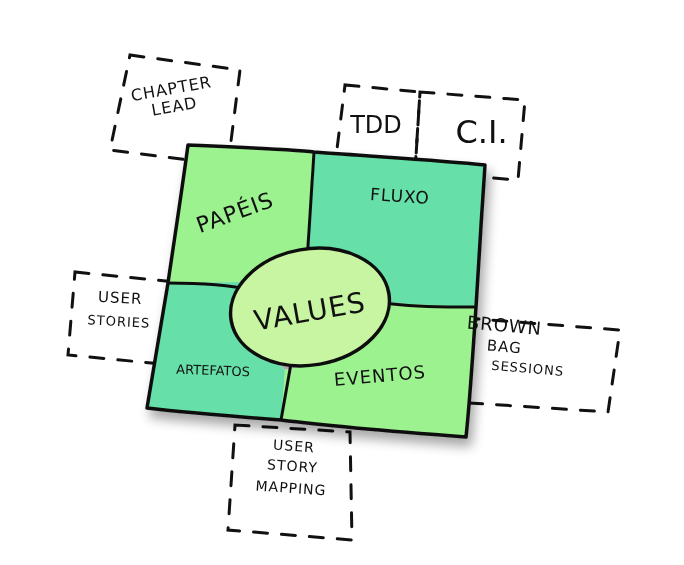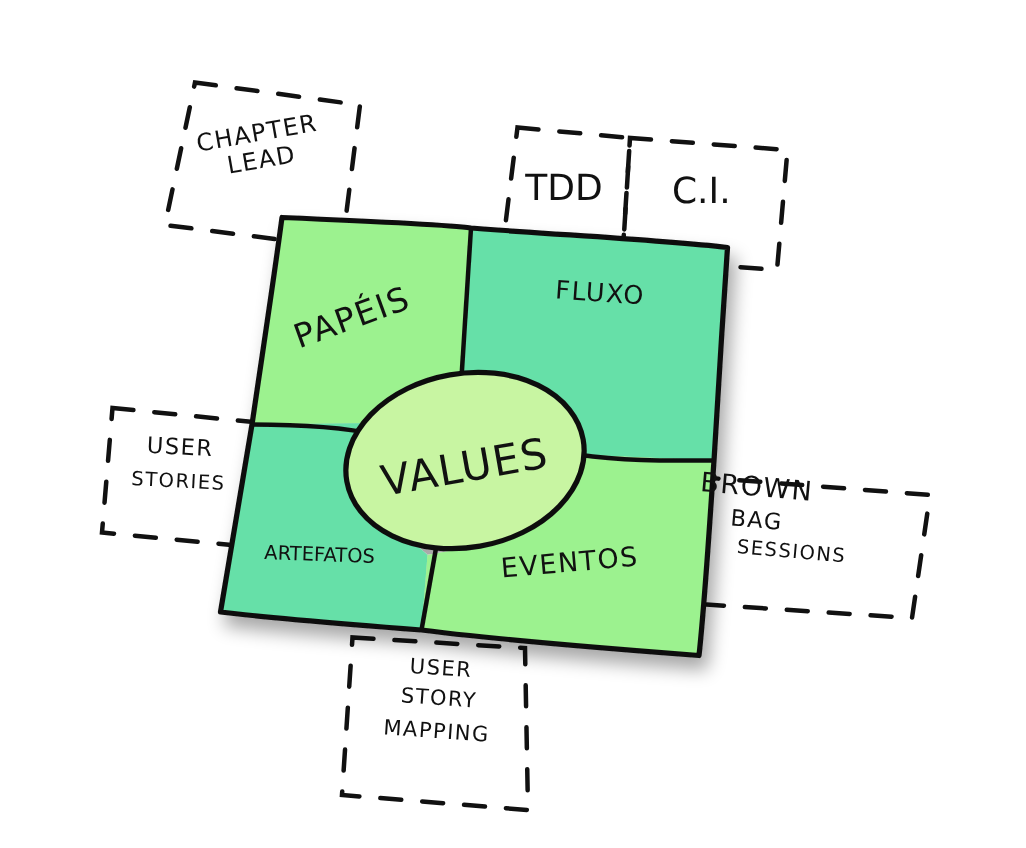--- a/index.html
+++ b/index.html
@@ -50,21 +50,21 @@
   </g>
 </svg>
 
 <div class="lbl" style="left:118px; top:80px; width:110px; font-size:16px; transform:rotate(-10deg);">
   <div>Chapter</div>
   <div>Lead</div>
 </div>
 <div class="lbl" style="left:340px; top:112px; width:72px; font-size:24px; letter-spacing:0;">
   <div>TDD</div>
 </div>
-<div class="lbl" style="left:425px; top:114px; width:85px; font-size:24px; letter-spacing:0;">
+<div class="lbl" style="left:439px; top:114px; width:85px; font-size:32px; letter-spacing:0;">
   <div>C.I.</div>
 </div>
 <div class="lbl" style="left:72px; top:290px; width:95px; font-size:15px; transform:rotate(3deg);">
   <div>User</div>
   <div style="font-size:13px; margin-top:8px;">Stories</div>
 </div>
 <div class="lbl" style="left:465px; top:318px; width:130px; font-size:15px; text-align:left; transform:rotate(5deg);">
   <div style="font-size:18px;">Brown</div>
   <div style="padding-left:22px; margin-top:2px;">Bag</div>
   <div style="padding-left:28px; margin-top:4px; font-size:13px;">Sessions</div>

